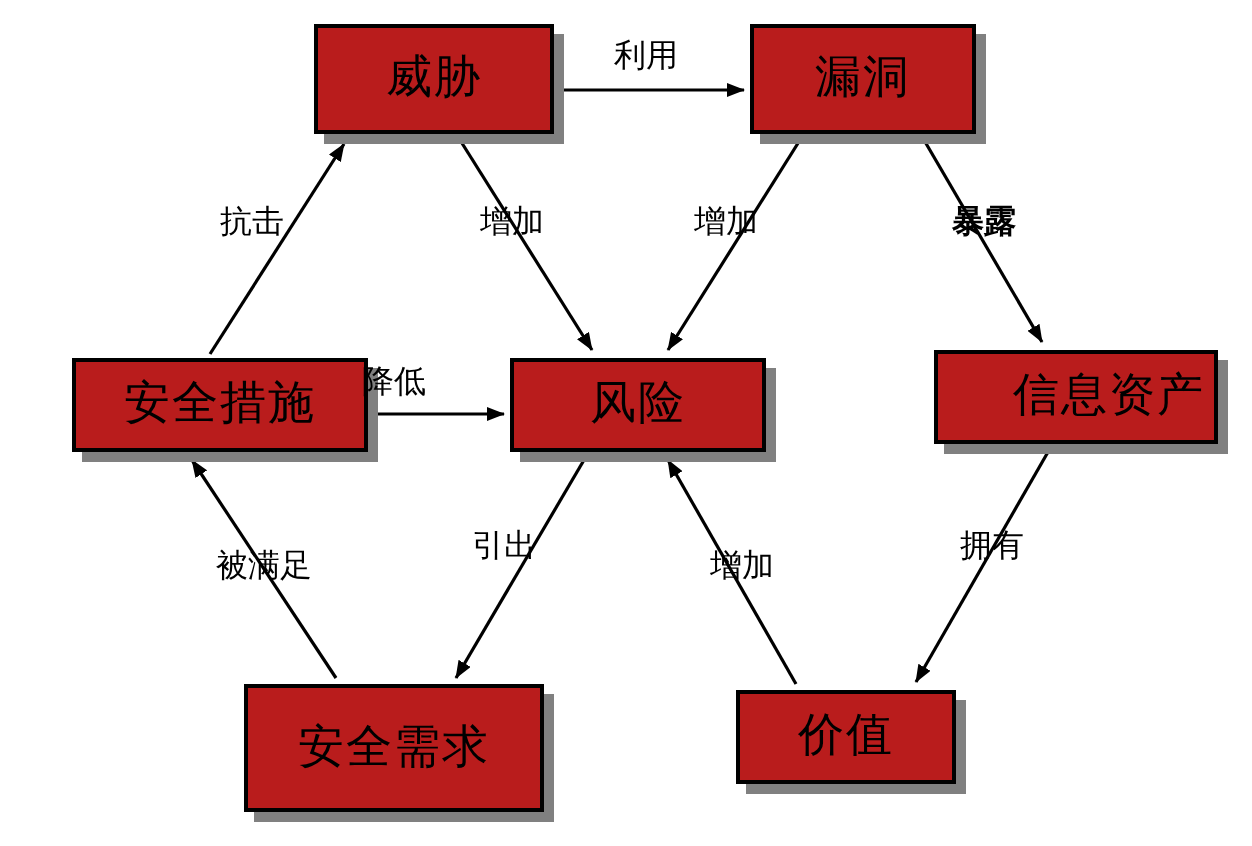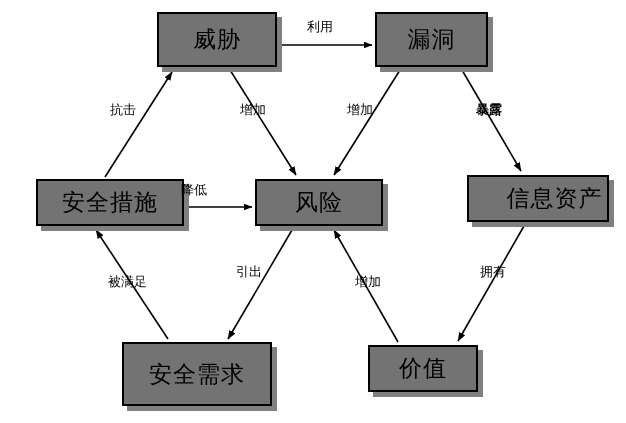--- a/index.html
+++ b/index.html
@@ -21,39 +21,39 @@
   #edge-layer {
     position: absolute;
     left: 0;
     top: 0;
     width: 626px;
     height: 423px;
   }
   .node {
     position: absolute;
     box-sizing: border-box;
-    background: #737373;
+    background: #b91c1c;
     border: 2px solid #000000;
     box-shadow: 5px 5px 0 0 #808080;
     display: flex;
     align-items: center;
     justify-content: center;
     z-index: 5;
   }
   .node-label {
     font-size: 23px;
     line-height: 1;
     color: #000000;
     letter-spacing: 1px;
     white-space: nowrap;
     font-weight: 400;
   }
   .edge-label {
     position: absolute;
-    font-size: 13px;
+    font-size: 16px;
     color: #000000;
     white-space: nowrap;
     z-index: 8;
     letter-spacing: 0px;
   }
 </style>
 </head>
 <body>
 
 <div id="canvas">

